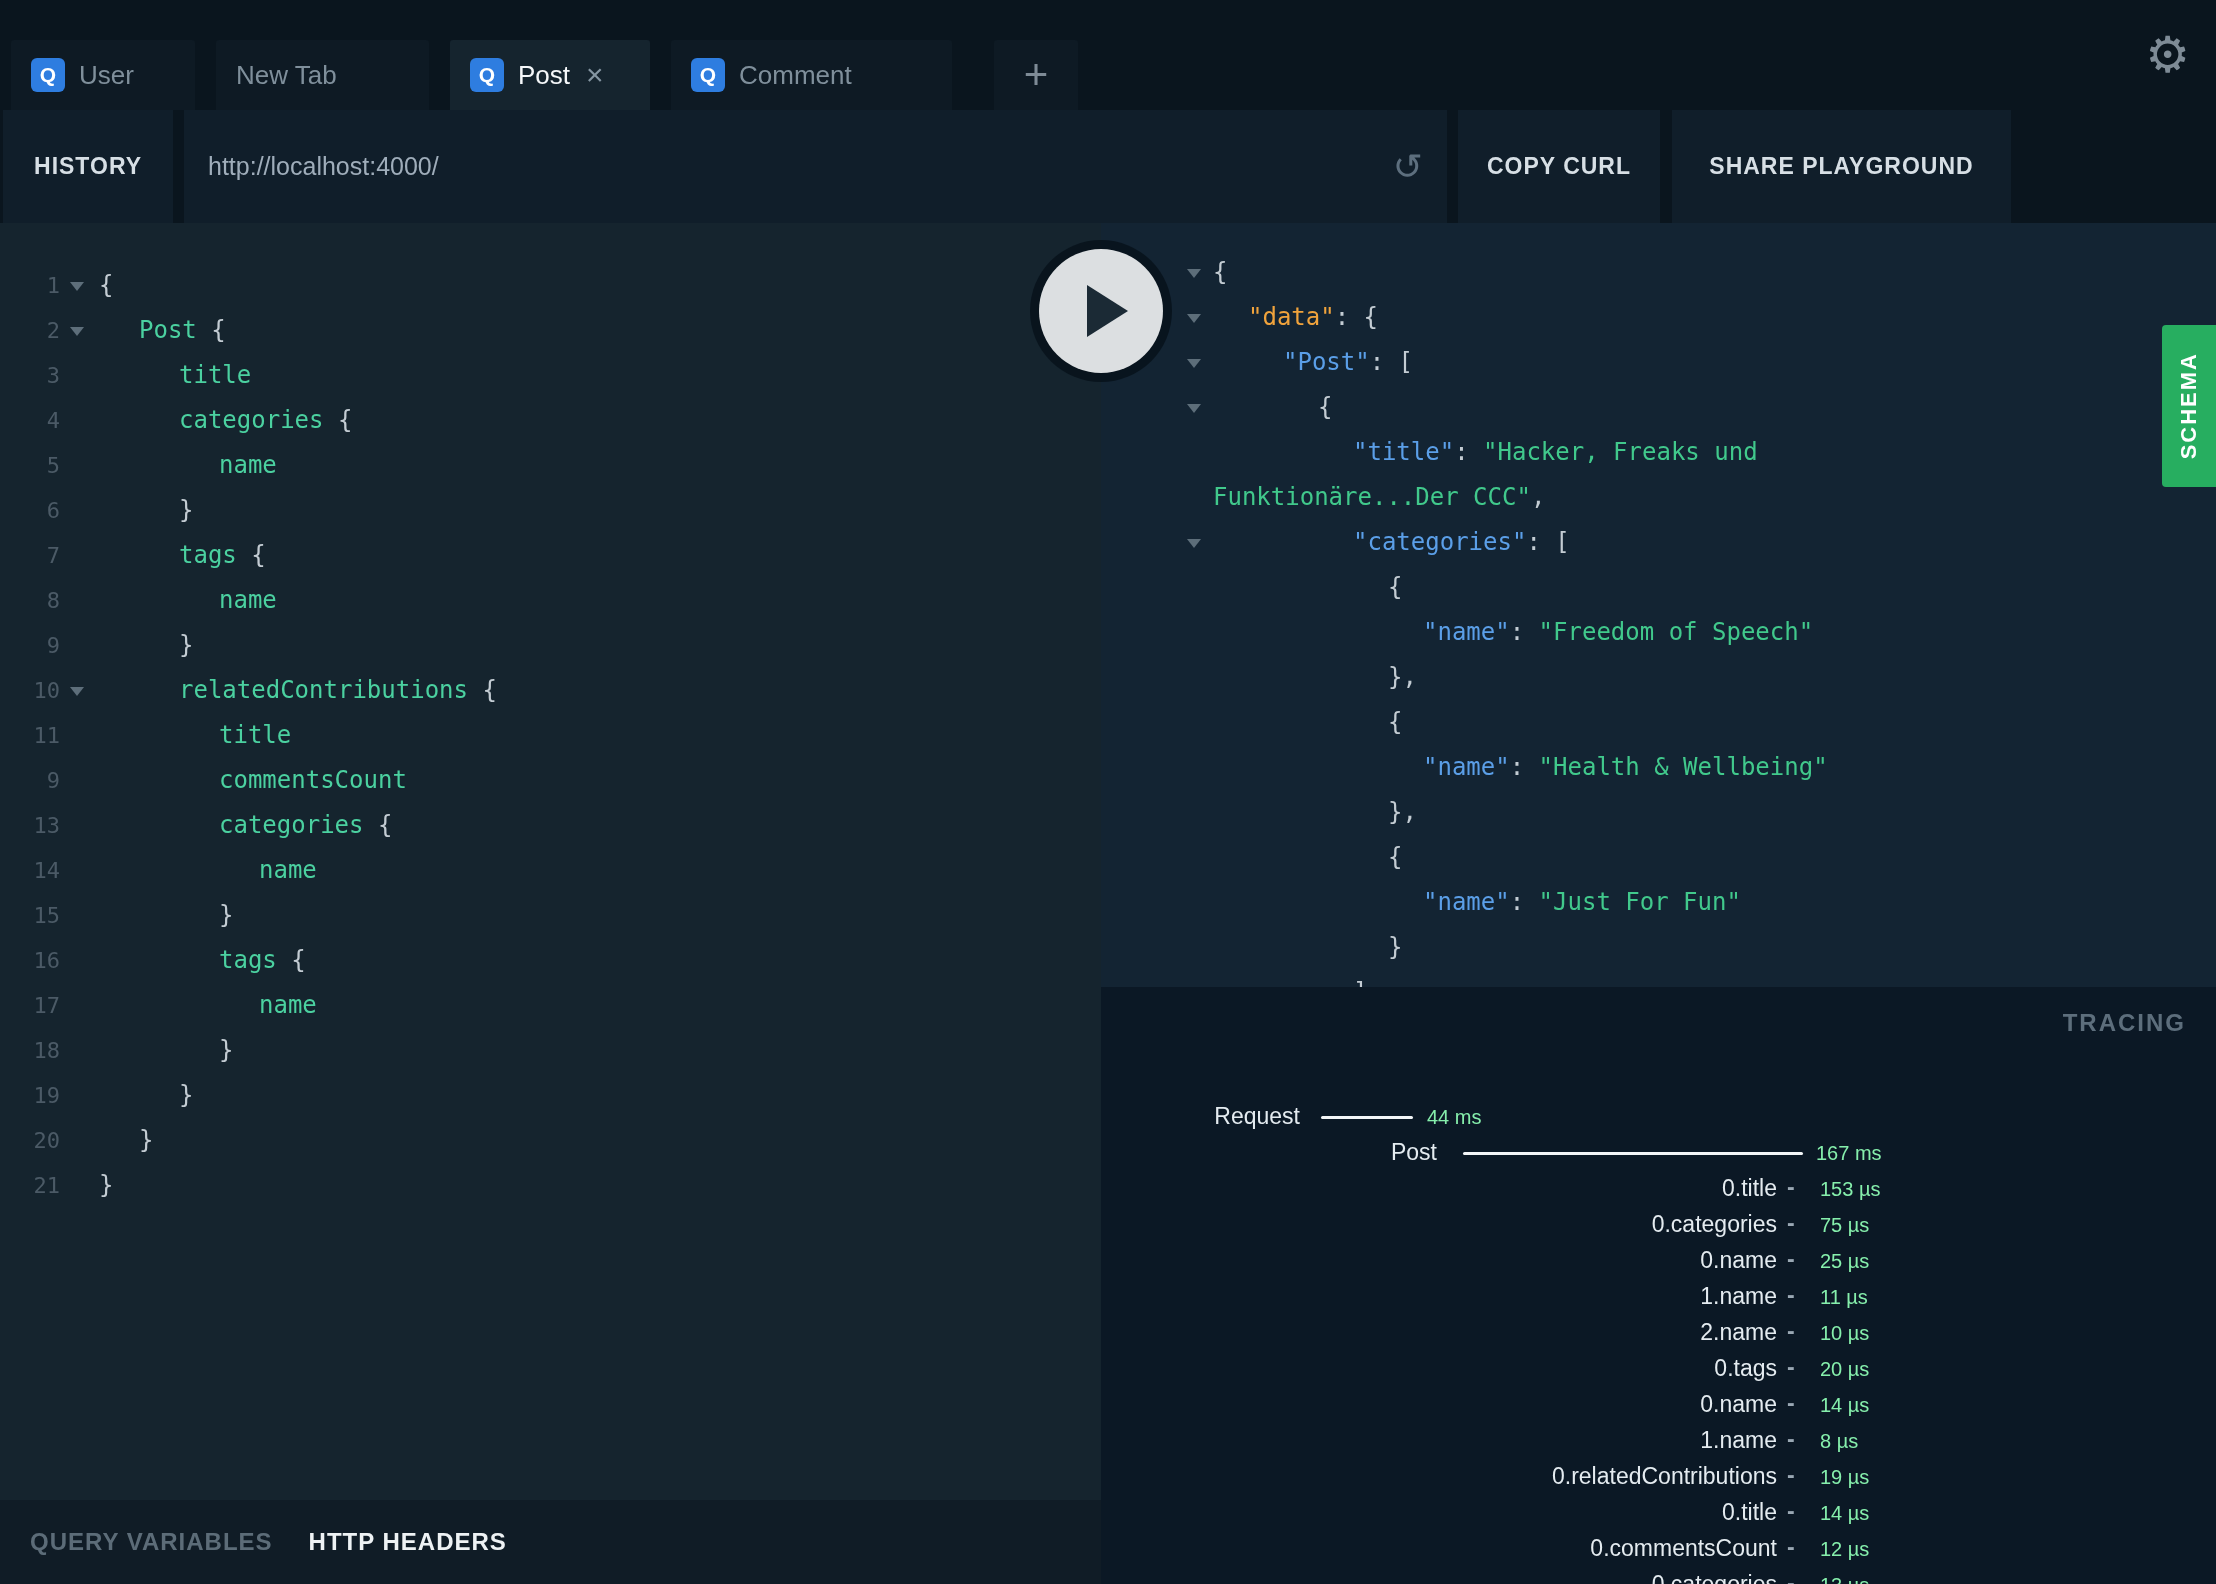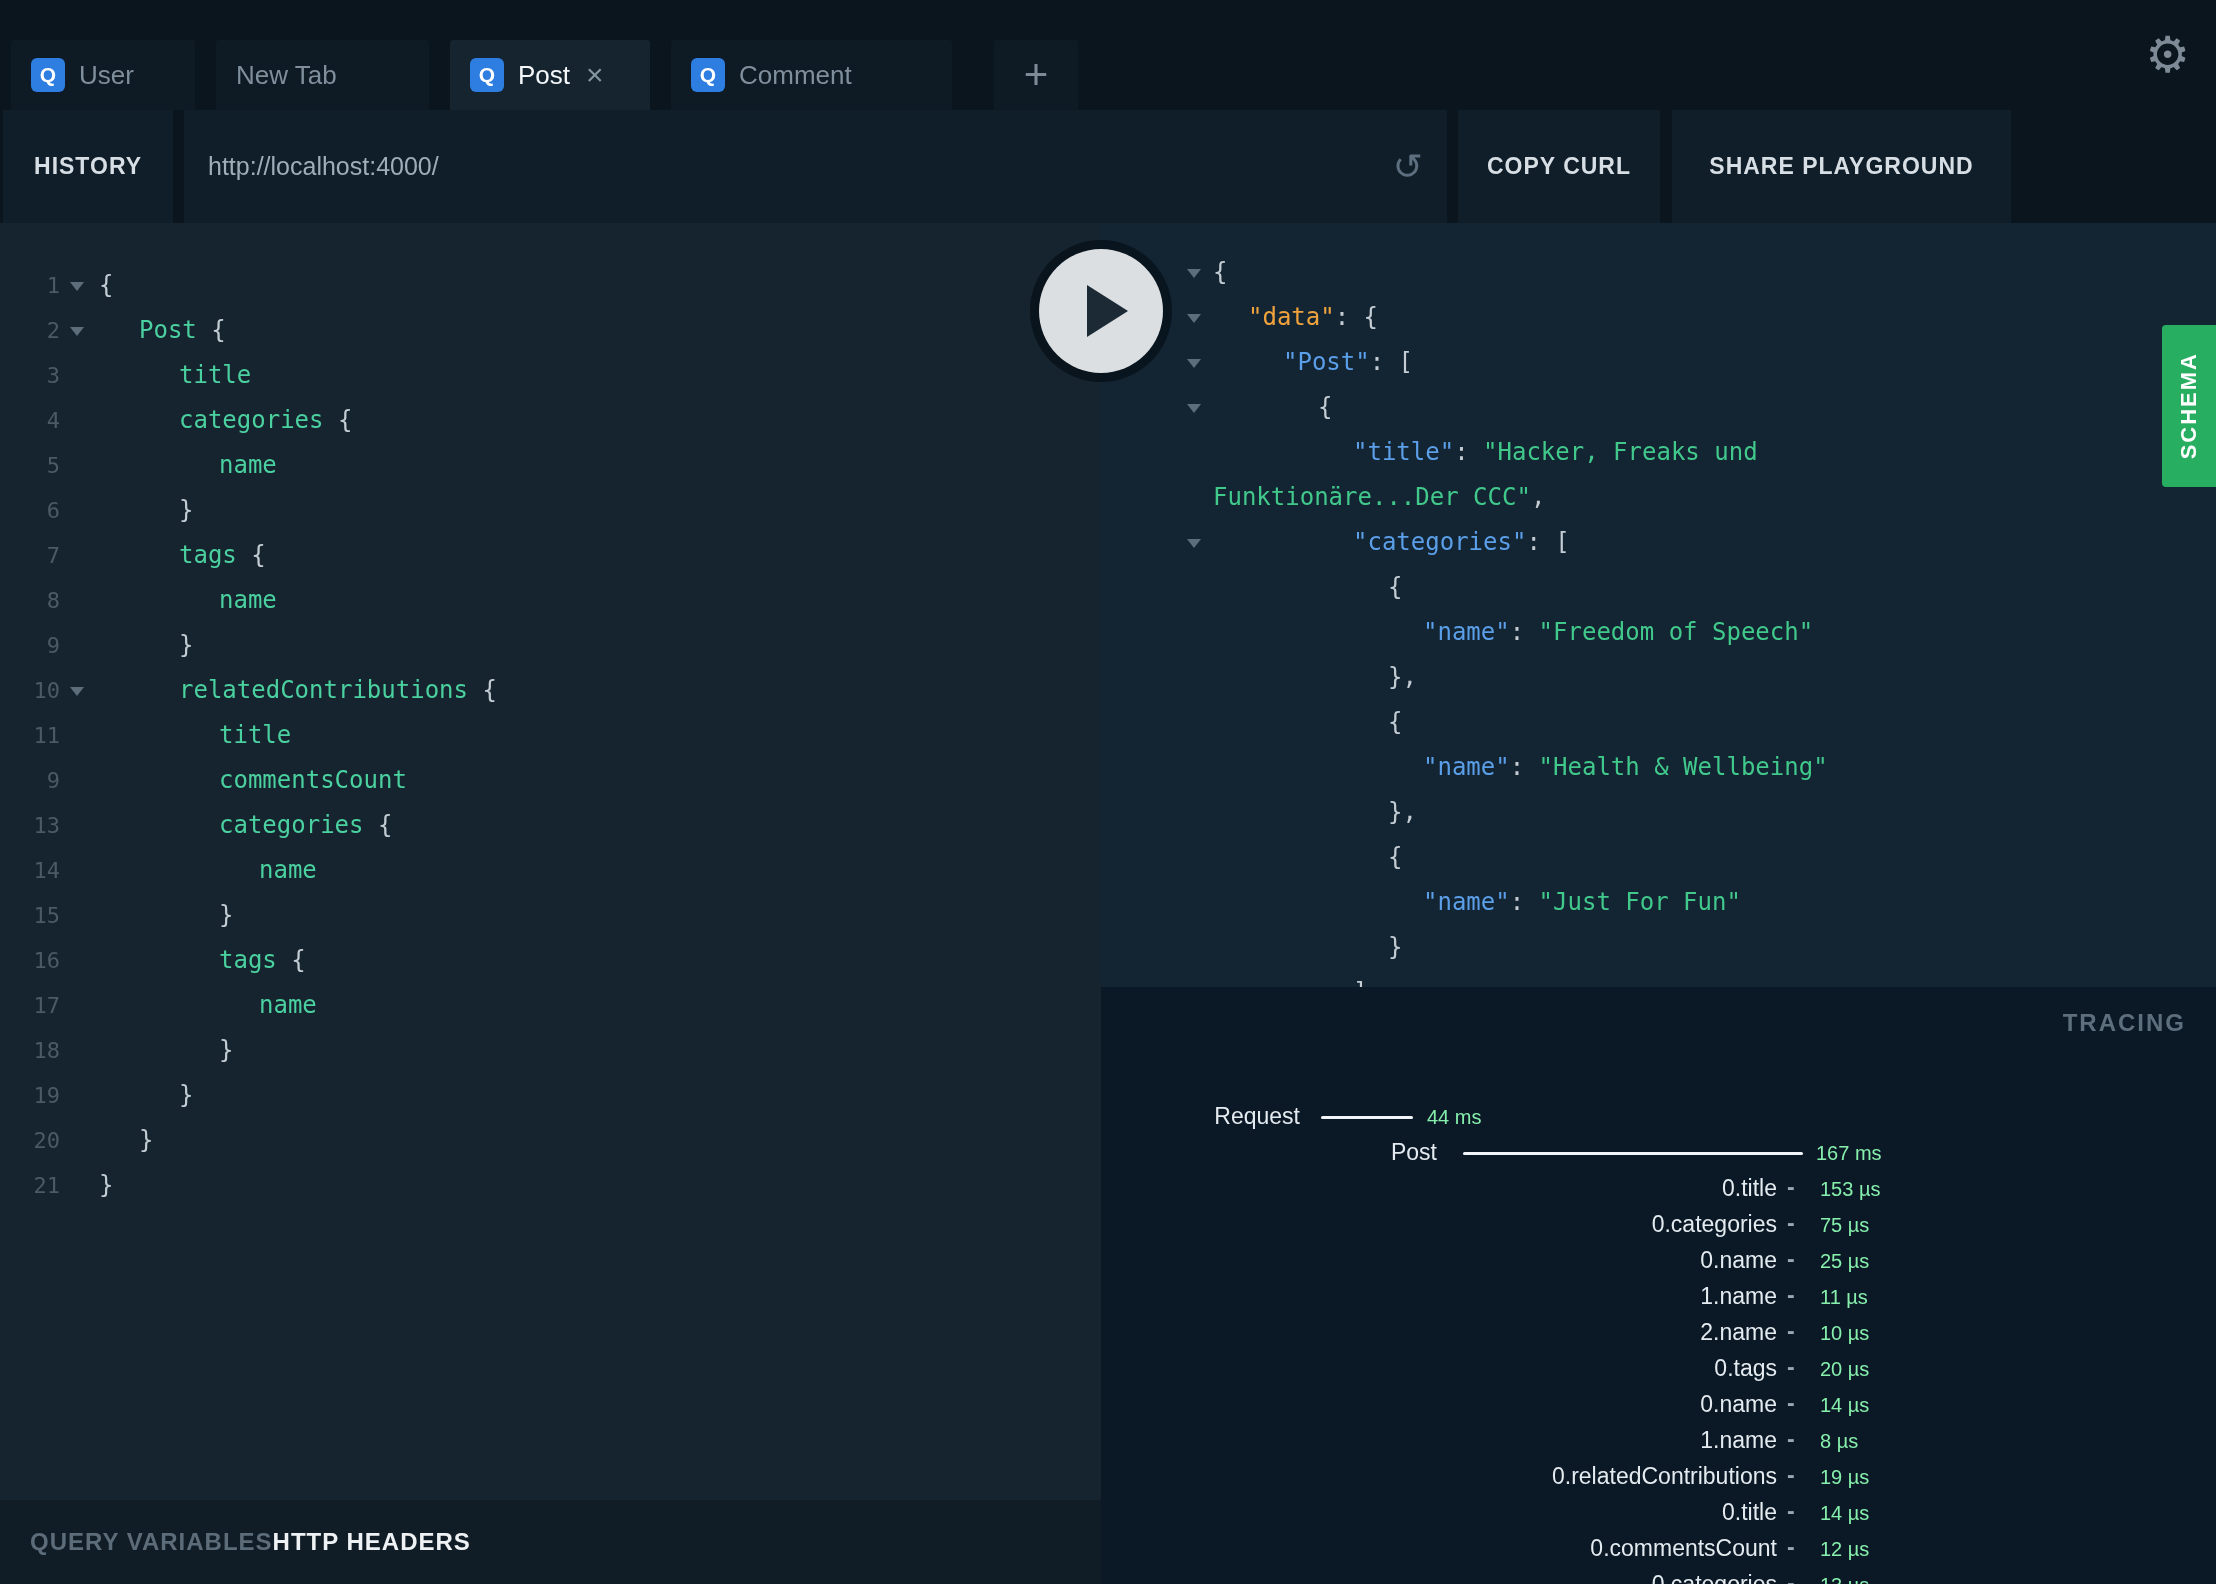--- a/index.html
+++ b/index.html
@@ -96,21 +96,21 @@
   .cm-line .fold { left: 70px; }
 
   .tk-p { color: #c3ccd3; }
   .tk-f { color: #4bd1a0; }
   .tk-k { color: #5b9fe8; }
   .tk-d { color: #f0a33c; }
   .tk-s { color: #41c98c; }
 
   .editor-footer {
     position: absolute; left: 0; bottom: 0; width: 1101px; height: 84px;
-    background: #101c26; display: flex; align-items: center; padding-left: 30px; 
+    background: #101c26; display: flex; align-items: center; padding-left: 30px; gap: 36px;
   }
   .footer-tab { font-size: 24px; font-weight: bold; letter-spacing: 1px; cursor: pointer; }
   .footer-tab.dim { color: #5c6c78; }
   .footer-tab.lit { color: #eef2f4; }
 
   
   .play-btn {
     position: absolute; left: 1039px; top: 26px; width: 124px; height: 124px;
     border-radius: 50%; background: #dcdfe1; border: none;
     box-shadow: 0 0 0 9px rgba(8,19,28,0.9);

